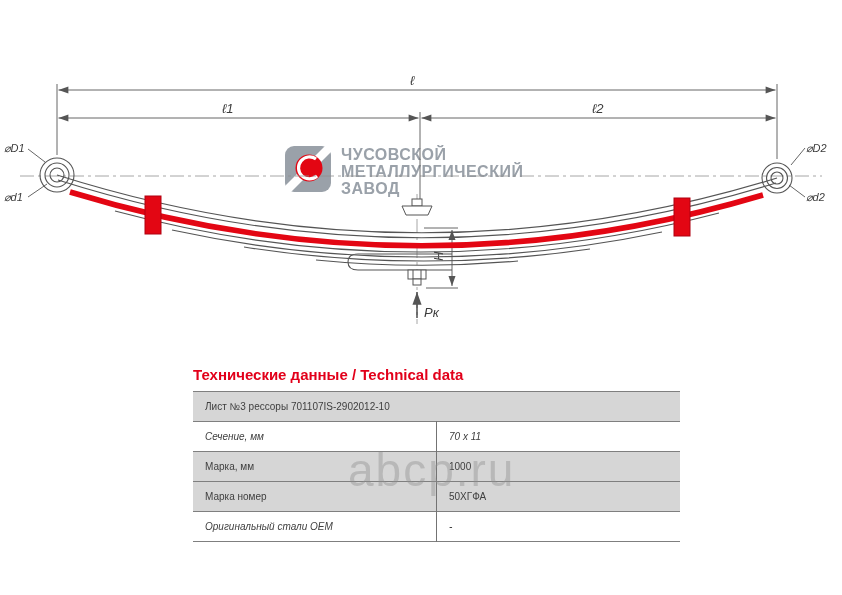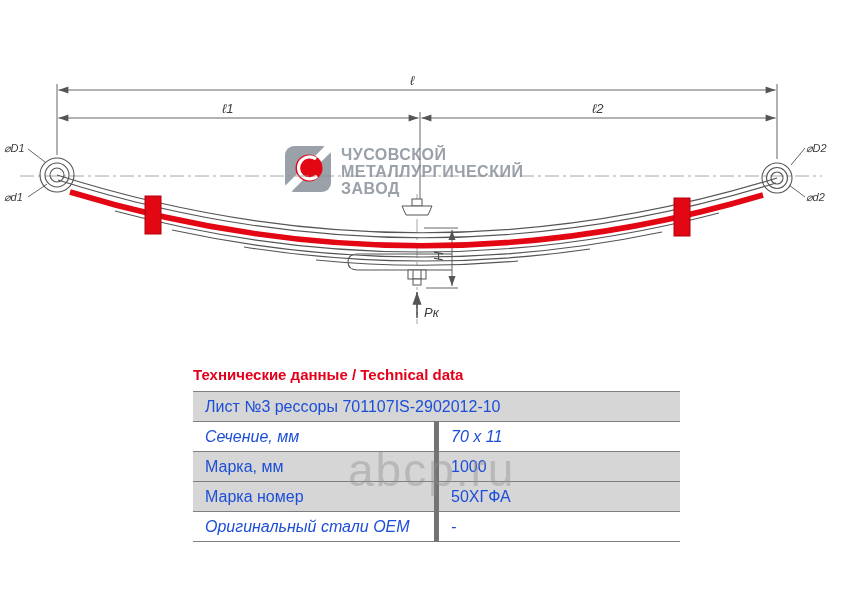--- a/index.html
+++ b/index.html
@@ -4,25 +4,25 @@
 <style>
   html,body{margin:0;padding:0;background:#fff;}
   .stage{position:relative;width:842px;height:595px;background:#fff;overflow:hidden;
          font-family:"Liberation Sans", sans-serif;}
   svg text{font-family:"Liberation Sans", sans-serif;}
   .dimlbl{font-style:italic;font-size:13px;fill:#3c3c3c;}
   .dialbl{font-style:italic;font-size:11px;fill:#3c3c3c;}
   .logotxt{font-weight:bold;font-size:16px;fill:#9aa1a9;letter-spacing:0.5px;}
   .table-wrap{position:absolute;left:193px;top:366px;width:487px;}
   .tbl-title{font-weight:bold;font-size:15px;color:#e2001a;margin:0 0 8px 0;}
-  table.tech{width:100%;border-collapse:collapse;font-size:16px;color:#1d4ed8;table-layout:fixed;}
+  table.tech{width:100%;border-collapse:collapse;font-size:10px;color:#404040;table-layout:fixed;}
   table.tech td{padding:5px 10px 5px 12px;height:19px;vertical-align:middle;}
   table.tech tr{border-top:1px solid #7f7f7f;}
   table.tech{border-bottom:1px solid #7f7f7f;}
-  td.val{border-left:5px solid #737373;width:237px;}
+  td.val{border-left:1px solid #737373;width:237px;}
   tr.gray td{background:#d6d6d6;}
   tr.white td{background:#ffffff;font-style:italic;}
   .watermark{position:absolute;left:348px;top:447px;font-size:46px;line-height:46px;
              color:#8f8f8f;opacity:0.42;letter-spacing:2px;z-index:10;pointer-events:none;}
 </style>
 </head>
 <body>
 
 <div class="stage">
 

